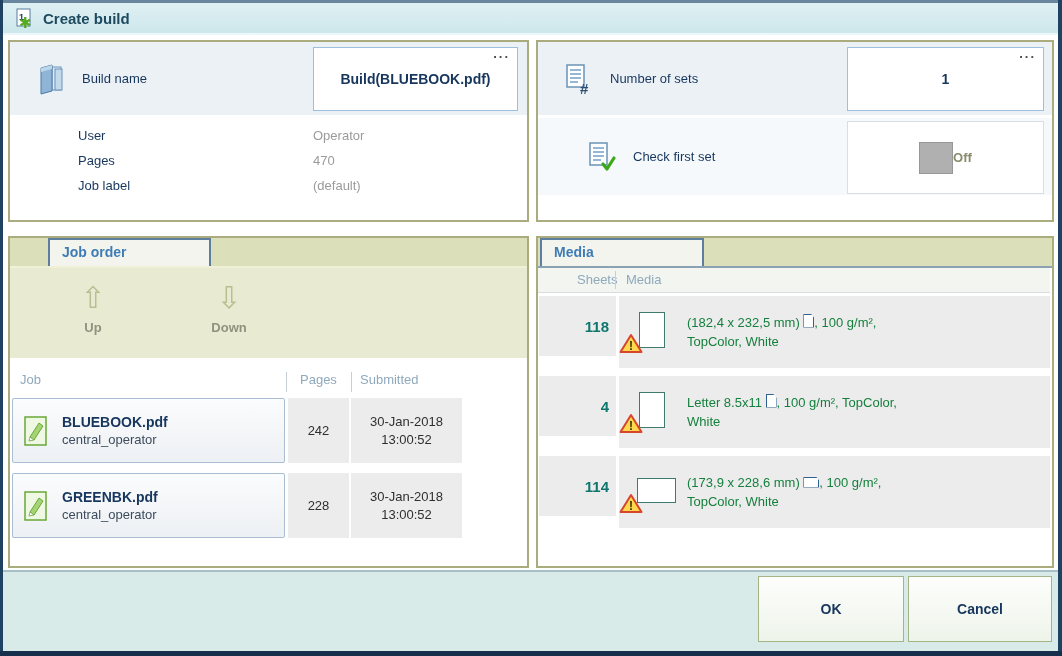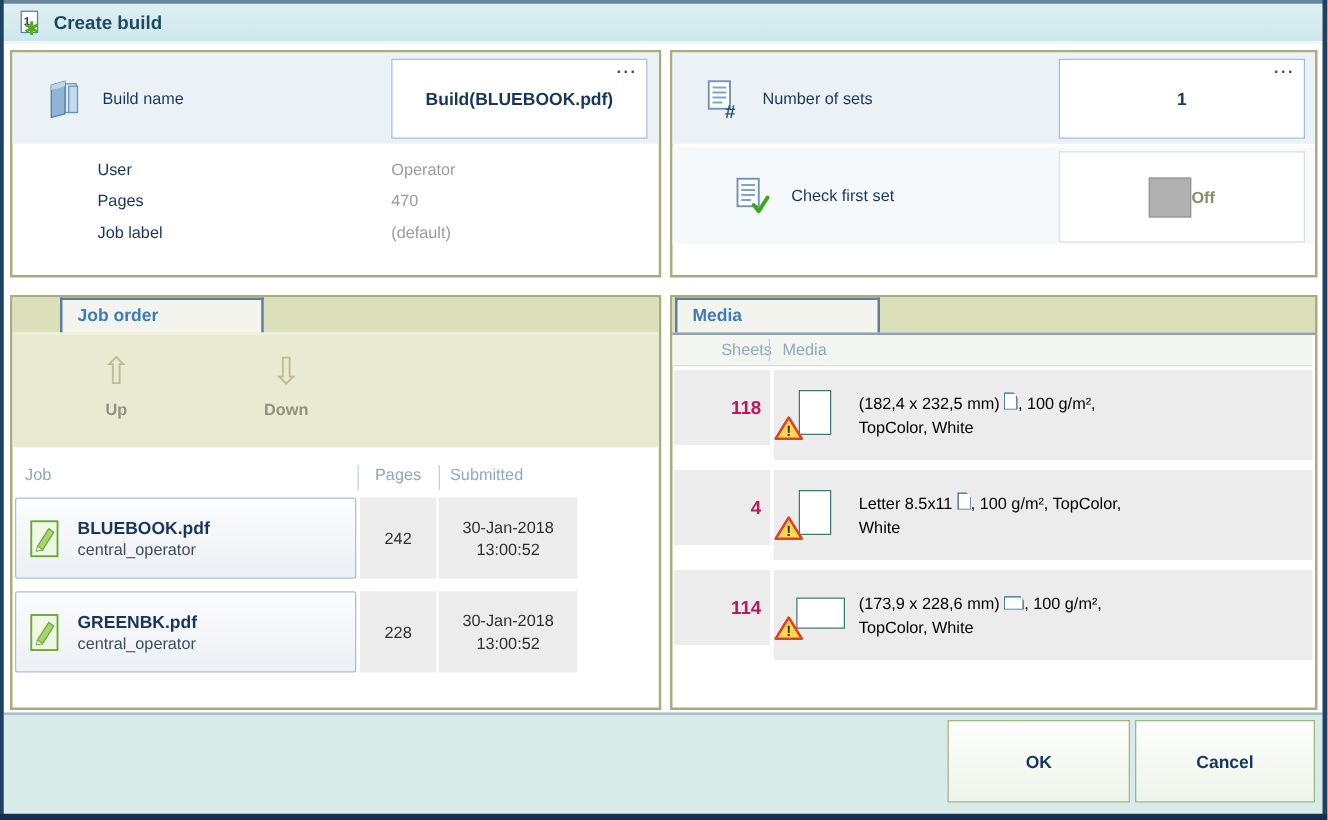--- a/index.html
+++ b/index.html
@@ -91,29 +91,29 @@
   .mheader{position:absolute;left:0;right:2px;top:30px;height:24px;background:#f3f5f1;
     border-bottom:1px solid #d7dde1;font-size:13px;color:#8fa9bd;}
   .mheader .hsheets{position:absolute;left:11px;top:4px;margin-left:28px;}
   .mheader .hmedia{position:absolute;left:88px;top:4px;}
   .mvd{position:absolute;left:77px;top:33px;height:18px;width:0;border-left:1px solid #c6cfd7;}
 
   .media-row{position:absolute;left:0;right:0;height:72px;}
   .mr1{top:58px;} .mr2{top:138px;} .mr3{top:218px;}
   .sheets-cell{position:absolute;left:1px;top:0;width:77px;height:60px;background:#ececec;
     display:flex;align-items:center;justify-content:flex-end;padding-right:7px;box-sizing:border-box;
-    font-size:15px;font-weight:bold;color:#be185d;}
+    font-size:15px;font-weight:bold;color:#0f766e;}
   .media-cell{position:absolute;left:81px;top:0;right:2px;height:72px;background:#ececec;
     display:flex;align-items:center;}
   .paper-wrap{position:relative;flex:none;width:62px;height:52px;}
   .paper{position:absolute;background:#fff;border:1px solid #3e7a6d;box-sizing:border-box;}
   .paper.portrait{left:20px;top:6px;width:26px;height:36px;}
   .paper.landscape{left:18px;top:12px;width:39px;height:25px;}
   .warn{position:absolute;left:0px;bottom:0px;}
-  .media-desc{margin-left:6px;font-size:13px;color:#000000;line-height:1.5;}
+  .media-desc{margin-left:6px;font-size:13px;color:#15803d;line-height:1.5;}
   .pgp{display:inline-block;width:9px;height:12px;border:1px solid #2f6190;background:#fff;
     vertical-align:-1px;clip-path:polygon(0 0,68% 0,100% 32%,100% 100%,0 100%);}
   .pgp.land{width:14px;height:9px;clip-path:polygon(0 0,80% 0,100% 38%,100% 100%,0 100%);}
 
   
   .footer{position:absolute;left:3px;top:570px;width:1055px;height:81px;background:#d9ebe8;
     border-top:2px solid #a9bfc6;box-sizing:border-box;}
   .dlg-btn{position:absolute;top:4px;height:66px;box-sizing:border-box;
     background:linear-gradient(#fdfefc,#eef4ea);border:1px solid #a3b585;
     display:flex;align-items:center;justify-content:center;

